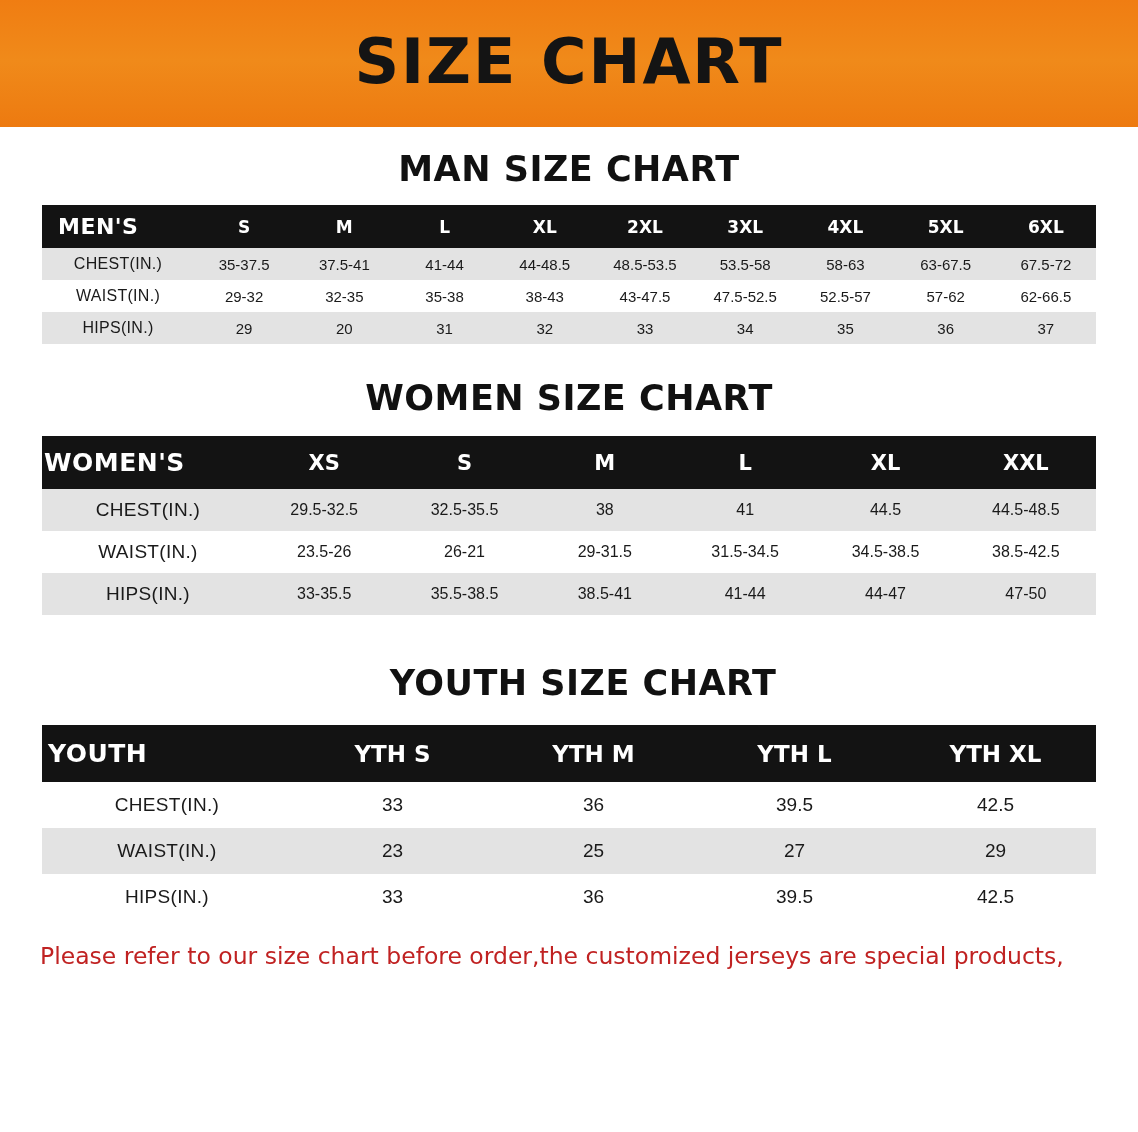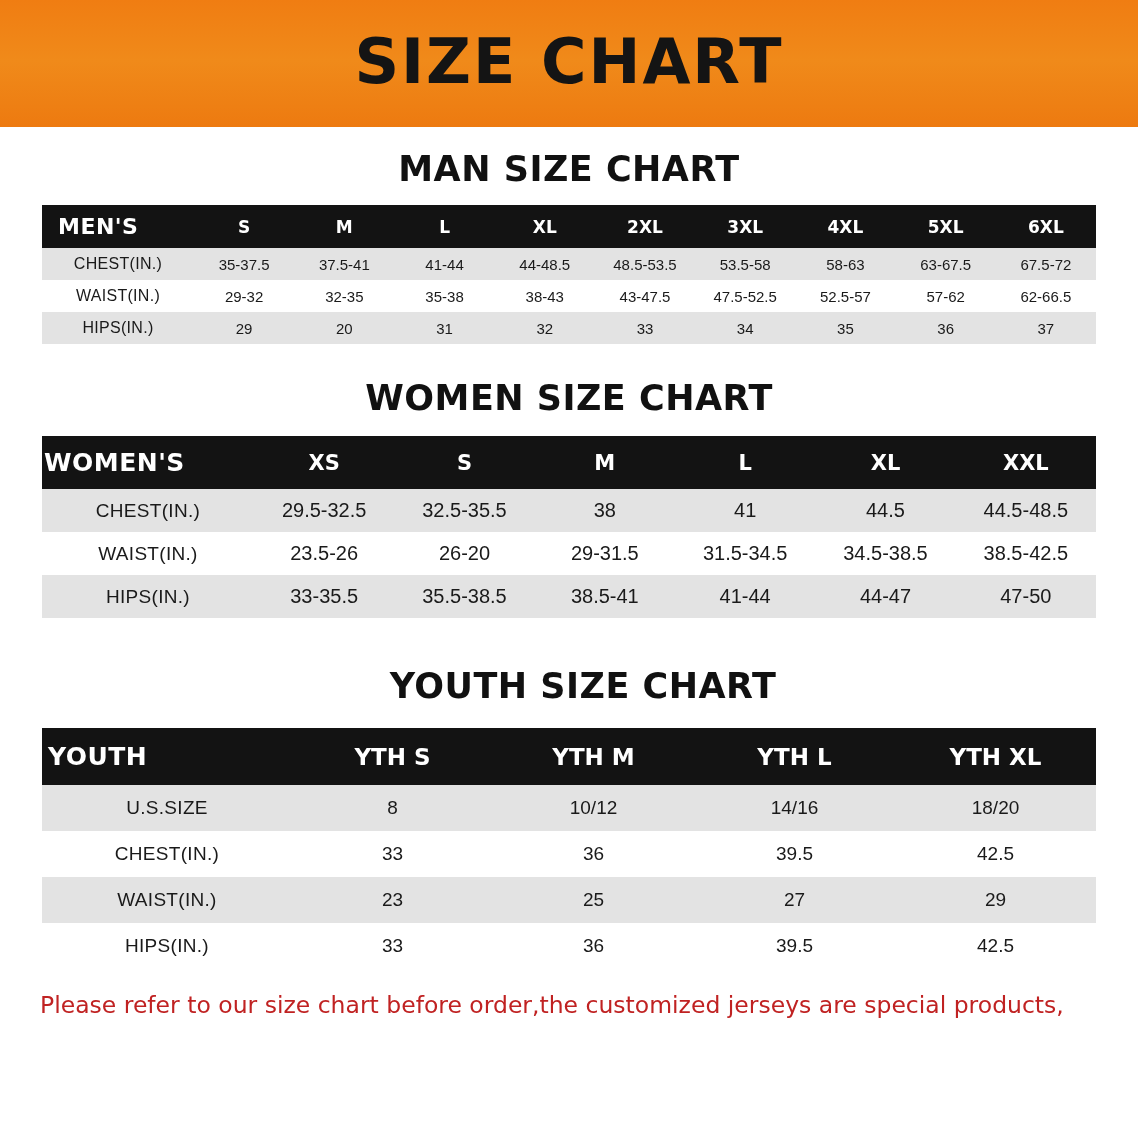--- a/index.html
+++ b/index.html
@@ -87,21 +87,21 @@
   #men-table thead th { font-size: 17px; }
   #men-table thead th.rowhead { font-size: 22px; }
   #men-table tbody td { font-size: 15px; }
   #men-table tbody td.rowhead { font-size: 16px; }
   #men-table col.c0 { width: 152px; }
 
   
   #women-table thead th { font-size: 21px; }
   #women-table thead th.rowhead { font-size: 25px; }
   #women-table thead th { padding: 12px 2px; }
-  #women-table tbody td { font-size: 20px; padding: 10px 2px; }
+  #women-table tbody td { font-size: 16px; padding: 10px 2px; }
   #women-table tbody td.rowhead { font-size: 19px; }
   #women-table col.c0 { width: 212px; }
 
   
   #youth-table thead th { font-size: 23px; padding: 14px 6px; }
   #youth-table thead th.rowhead { font-size: 25px; }
   #youth-table tbody td { font-size: 19px; padding: 12px 2px; }
   #youth-table tbody td.rowhead { font-size: 19px; }
   #youth-table col.c0 { width: 250px; }
 
@@ -222,21 +222,21 @@
         <td>29.5-32.5</td>
         <td>32.5-35.5</td>
         <td>38</td>
         <td>41</td>
         <td>44.5</td>
         <td>44.5-48.5</td>
       </tr>
       <tr class="plain">
         <td class="rowhead">WAIST(IN.)</td>
         <td>23.5-26</td>
-        <td>26-20</td>
+        <td>26-21</td>
         <td>29-31.5</td>
         <td>31.5-34.5</td>
         <td>34.5-38.5</td>
         <td>38.5-42.5</td>
       </tr>
       <tr class="shade">
         <td class="rowhead">HIPS(IN.)</td>
         <td>33-35.5</td>
         <td>35.5-38.5</td>
         <td>38.5-41</td>
@@ -261,27 +261,20 @@
     <thead>
       <tr>
         <th class="rowhead">YOUTH</th>
         <th>YTH S</th>
         <th>YTH M</th>
         <th>YTH L</th>
         <th>YTH XL</th>
       </tr>
     </thead>
     <tbody>
-      <tr class="shade">
-        <td class="rowhead">U.S.SIZE</td>
-        <td>8</td>
-        <td>10/12</td>
-        <td>14/16</td>
-        <td>18/20</td>
-      </tr>
       <tr class="plain">
         <td class="rowhead">CHEST(IN.)</td>
         <td>33</td>
         <td>36</td>
         <td>39.5</td>
         <td>42.5</td>
       </tr>
       <tr class="shade">
         <td class="rowhead">WAIST(IN.)</td>
         <td>23</td>

